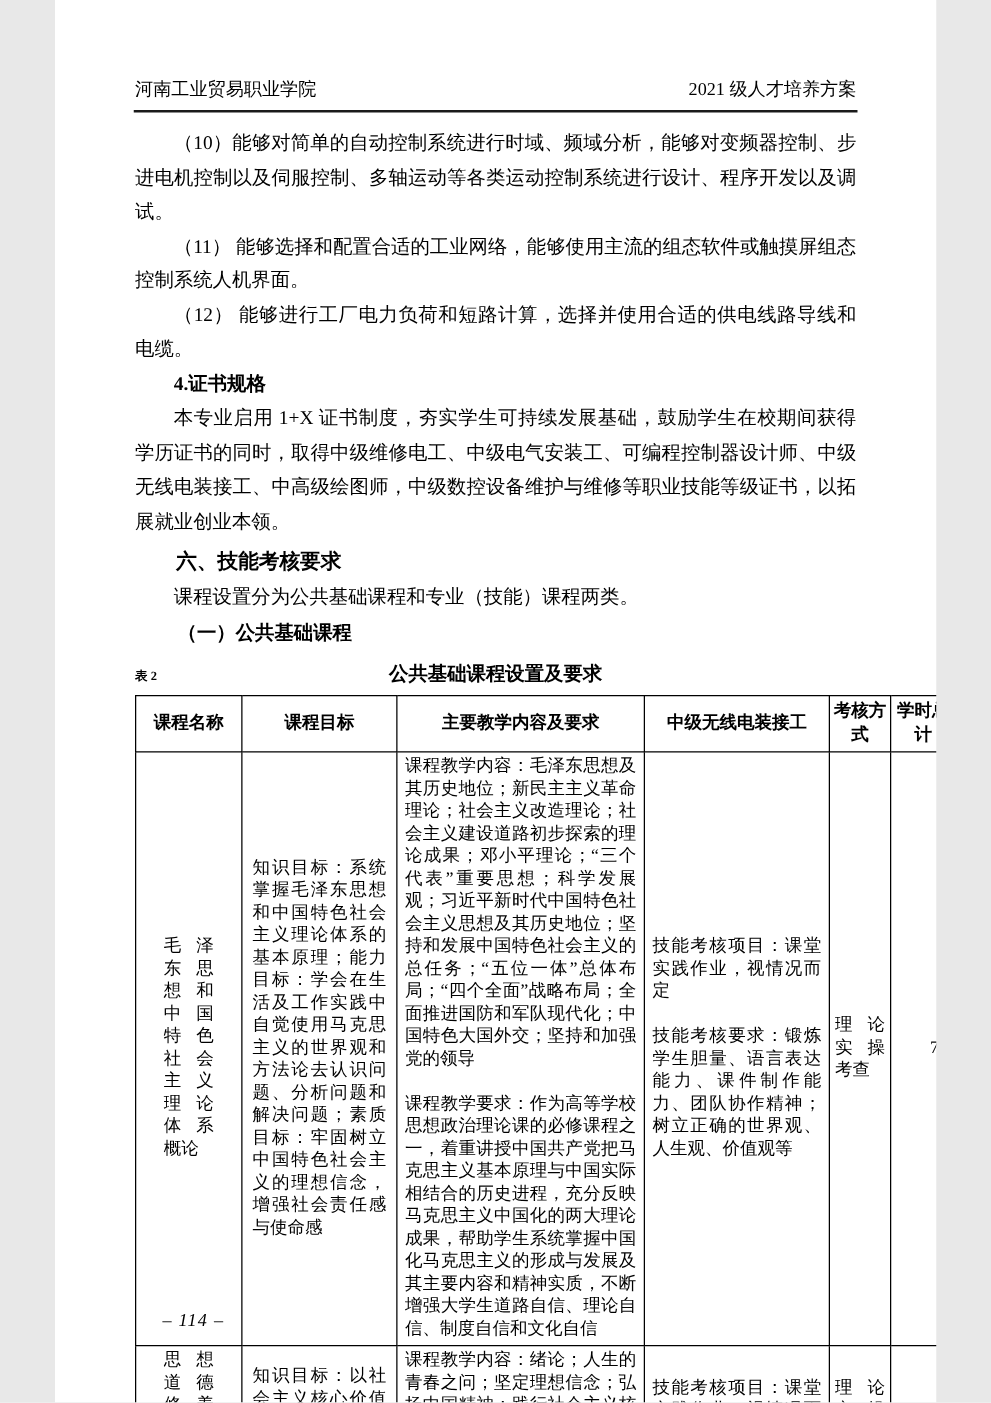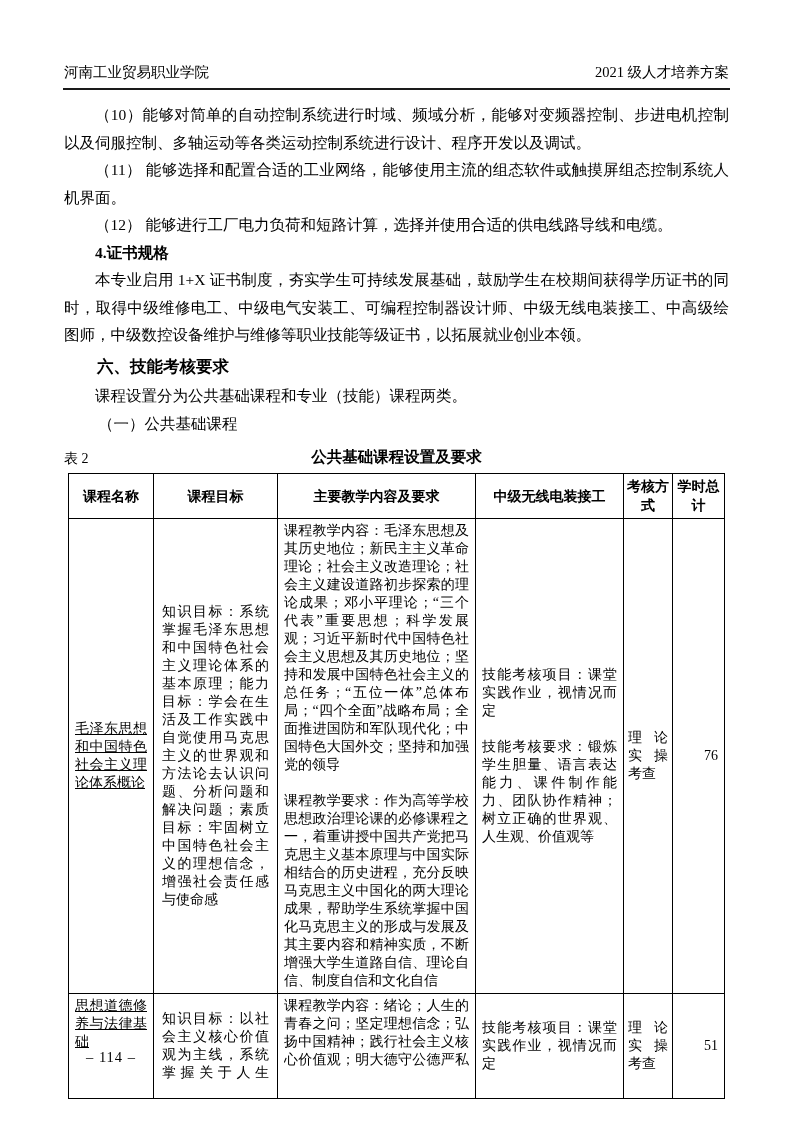--- a/index.html
+++ b/index.html
@@ -1,19 +1,19 @@
 <!DOCTYPE html>
 <html><head>
 <meta charset="utf-8">
 <style>
   * { margin:0; padding:0; box-sizing:border-box; }
   html,body { background:#e8e8e8; }
   .page {
     position:relative;
-    width:793px; height:1122px;
+    width:705px; height:1122px;
     margin:0 auto;
     background:#ffffff;
     color:#000;
     font-family:"Liberation Serif","DejaVu Serif",serif;
     overflow:hidden;
   }
   .running-head {
     display:flex; justify-content:space-between; align-items:flex-end;
     padding:62px 64px 0 64px;
     font-size:14.5px; line-height:20px;
@@ -23,57 +23,57 @@
     border-top:2.5px solid #1a1a1a;
   }
   .doc-body {
     padding:11px 64px 0 64px;
     font-size:15.5px; line-height:27.5px;
     text-align:justify;
   }
   .indent { text-indent:2em; }
   .bold { font-weight:bold; }
   .h-six { font-size:16.5px; font-weight:bold; text-indent:2em; line-height:30px; padding-top:3px; }
-  .h-sub { font-size:15.5px; font-weight:normal; text-indent:2.2em; line-height:30px; }
+  .h-sub { font-size:15.5px; font-weight:bold; text-indent:2.2em; line-height:30px; }
   .tbl-caption {
     position:relative; text-align:center;
     font-weight:bold; font-size:15.5px; line-height:24px; margin-top:6px;
   }
   .tbl-caption .tbl-no {
     position:absolute; left:0; top:2px;
-    font-weight:normal; font-size:14px;
+    font-weight:bold; font-size:10px;
   }
   table.course-table {
     width:656px; margin:4px auto 0 auto;
     border-collapse:collapse; table-layout:fixed;
     font-size:14px; line-height:18px;
   }
   .course-table col.c1 { width:85px; }
   .course-table col.c2 { width:124px; }
   .course-table col.c3 { width:198px; }
   .course-table col.c4 { width:148px; }
   .course-table col.c5 { width:49px; }
   .course-table col.c6 { width:52px; }
   .course-table th, .course-table td { border:1px solid #000; }
   .course-table th {
     font-weight:bold; text-align:center; vertical-align:middle;
     padding:3px 2px; height:38px; line-height:19px;
   }
   .course-table td { vertical-align:middle; padding:3px 6px; text-align:justify; }
-  td.cell-course { padding:3px 6px;text-decoration:underline; }
+  td.cell-course { padding:3px 22px; }
   td.cell-goal   { padding:16px 8px; }
   td.cell-method { padding:0 4px; text-align:justify; }
   td.cell-hours  { text-align:right; }
   td.top { vertical-align:top; }
   .cellp + .cellp { margin-top:18px; }
   tr.row-cut { height:78px; }
   tr.row-cut .clip { max-height:72px; overflow:hidden; }
   .page-footer {
     position:absolute; left:86px; bottom:56px;
-    font-size:14.5px; letter-spacing:1px;
+    font-size:14.5px; letter-spacing:1px;font-style:italic;
   }
 </style>
 </head>
 <body>
 
 <div class="page">
 
   <div class="running-head">
     <span>河南工业贸易职业学院</span>
     <span>2021 级人才培养方案</span>

